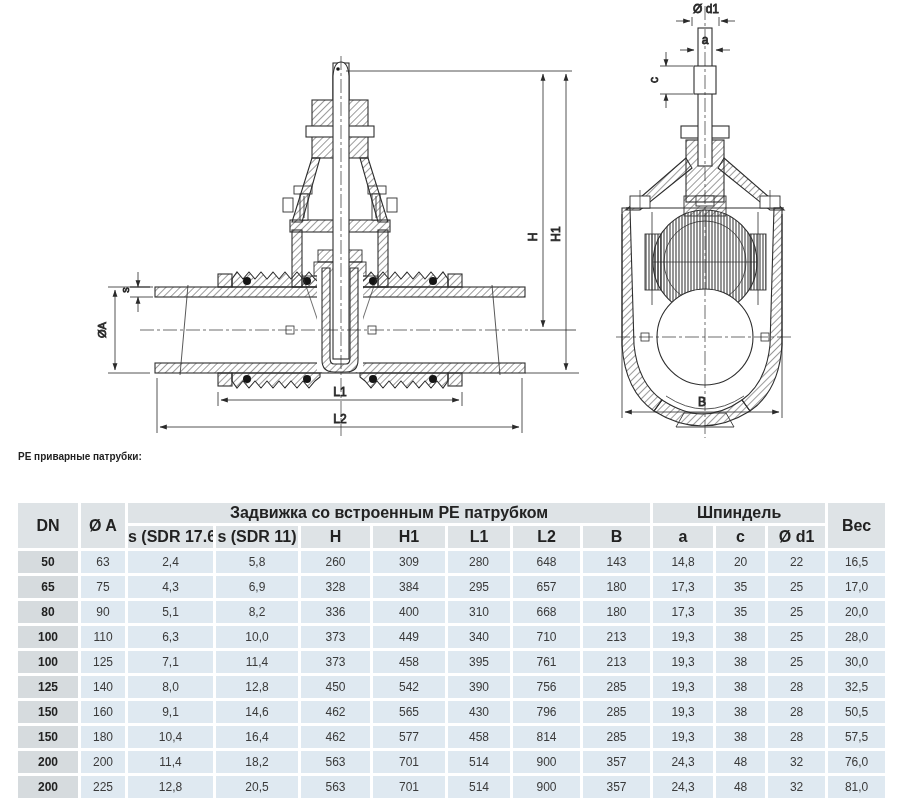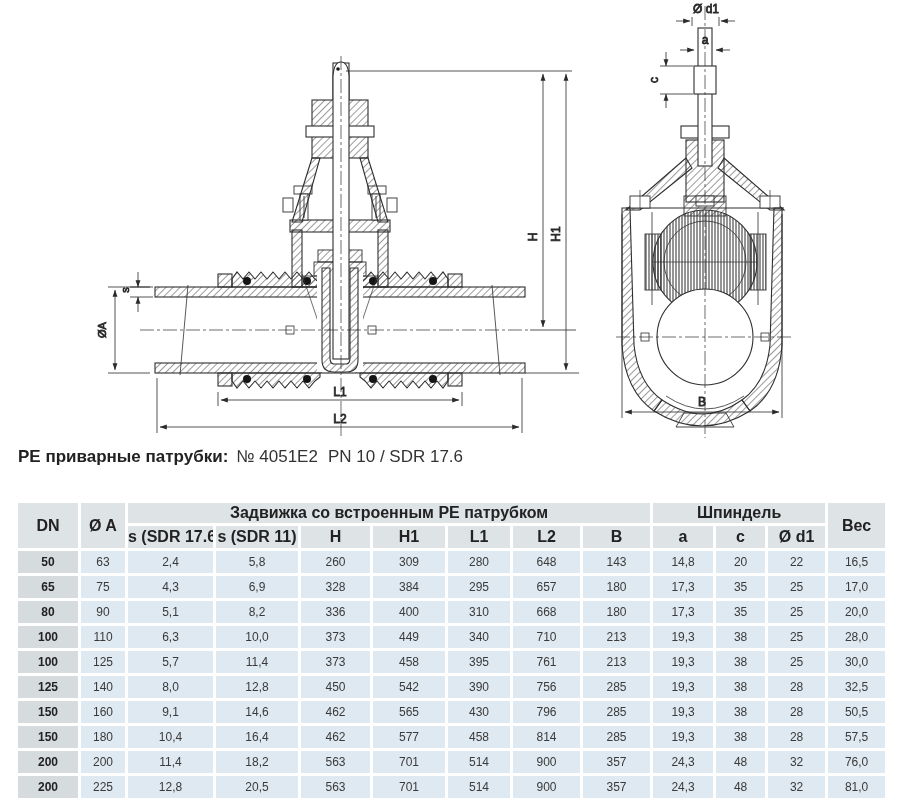--- a/index.html
+++ b/index.html
@@ -1,19 +1,19 @@
 <!DOCTYPE html>
 <html><head>
 <meta charset="utf-8">
 <style>
   html,body{margin:0;padding:0;background:#fff;}
   body{width:900px;height:808px;font-family:"Liberation Sans",sans-serif;color:#333;overflow:hidden;}
   .drawing-wrap{width:900px;height:442px;}
   svg text{font-family:"Liberation Sans",sans-serif;fill:#2a2a2a;}
-  .caption{display:flex;align-items:flex-start;padding:6px 0 0 18px;font-size:17px;line-height:18px;height:45px;}
+  .caption{display:flex;align-items:flex-start;padding:6px 0 0 18px;font-size:10px;line-height:18px;height:45px;}
   .caption-title{font-weight:bold;color:#222;margin-right:8px;white-space:nowrap;}
   .caption-line .num{display:inline-block;min-width:72px;margin-right:10px;}
   .dim-table{border-collapse:collapse;table-layout:fixed;width:870px;margin:7px 15px 0 15px;font-size:12px;}
   .dim-table th,.dim-table td{border:3px solid #fff;text-align:center;padding:0;height:22px;overflow:hidden;white-space:nowrap;}
   .dim-table th{background:#dee3e6;font-weight:bold;color:#222;font-size:16px;}
   .dim-table thead tr:first-child th{height:20px;}
   .dim-table tbody td{background:#dfe9f1;color:#3a3a3a;}
   .dim-table tbody td.dn-cell{background:#d6dbde;font-weight:bold;color:#222;}
 </style>
 </head>
@@ -192,23 +192,20 @@
     <text font-size="12" text-anchor="middle" x="705" y="44">a</text>
     <text font-size="12" text-anchor="middle" transform="rotate(-90 658 80)" x="658" y="80">c</text>
     <text font-size="12" text-anchor="middle" x="702" y="406">B</text>
   </g>
 </svg>
 </div>
 
 <div class="caption">
   <span class="caption-title">PE приварные патрубки:</span>
   <div>
-    <div class="caption-line">
-      <span class="num">№ 4051E2</span><span>PN 10 / SDR 17.6</span>
-    </div>
   </div>
 </div>
 
 <table class="dim-table">
   <colgroup>
     <col style="width:63px">
       <col style="width:47px">
       <col style="width:88px">
       <col style="width:85px">
     <col style="width:72px">
@@ -299,21 +296,21 @@
         <td>710</td>
         <td>213</td>
         <td>19,3</td>
         <td>38</td>
         <td>25</td>
         <td>28,0</td>
       </tr>
       <tr>
         <td class="dn-cell">100</td>
         <td>125</td>
-        <td>5,7</td>
+        <td>7,1</td>
         <td>11,4</td>
         <td>373</td>
         <td>458</td>
         <td>395</td>
         <td>761</td>
         <td>213</td>
         <td>19,3</td>
         <td>38</td>
         <td>25</td>
         <td>30,0</td>

